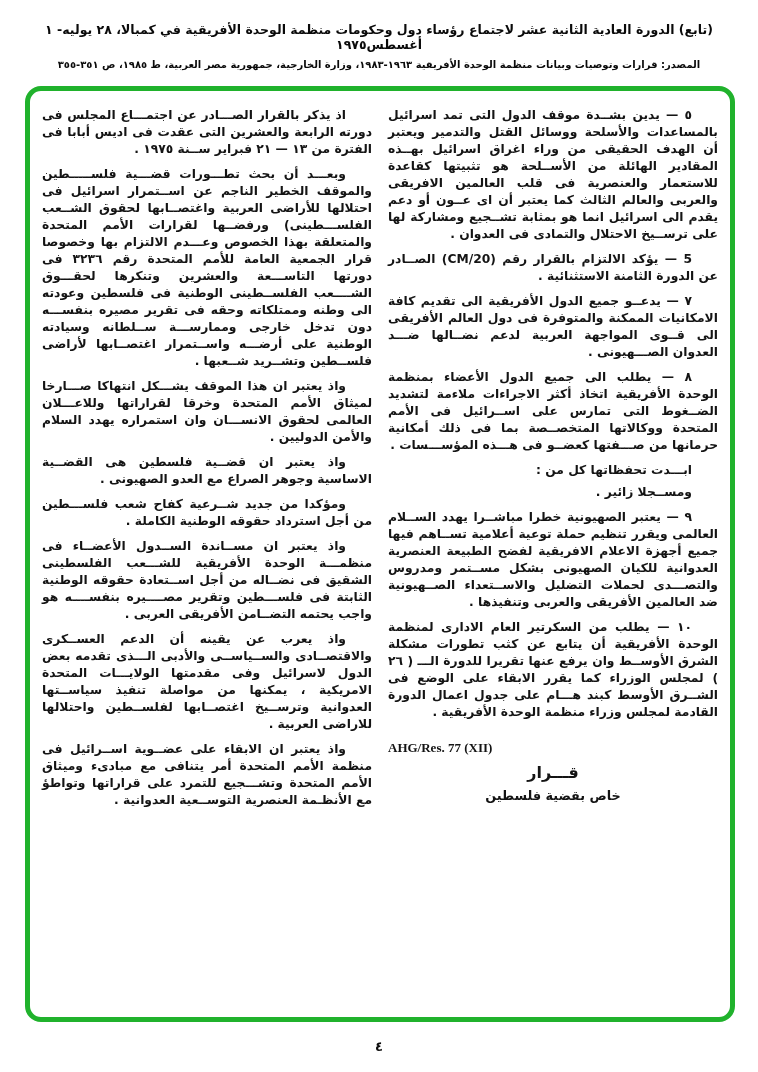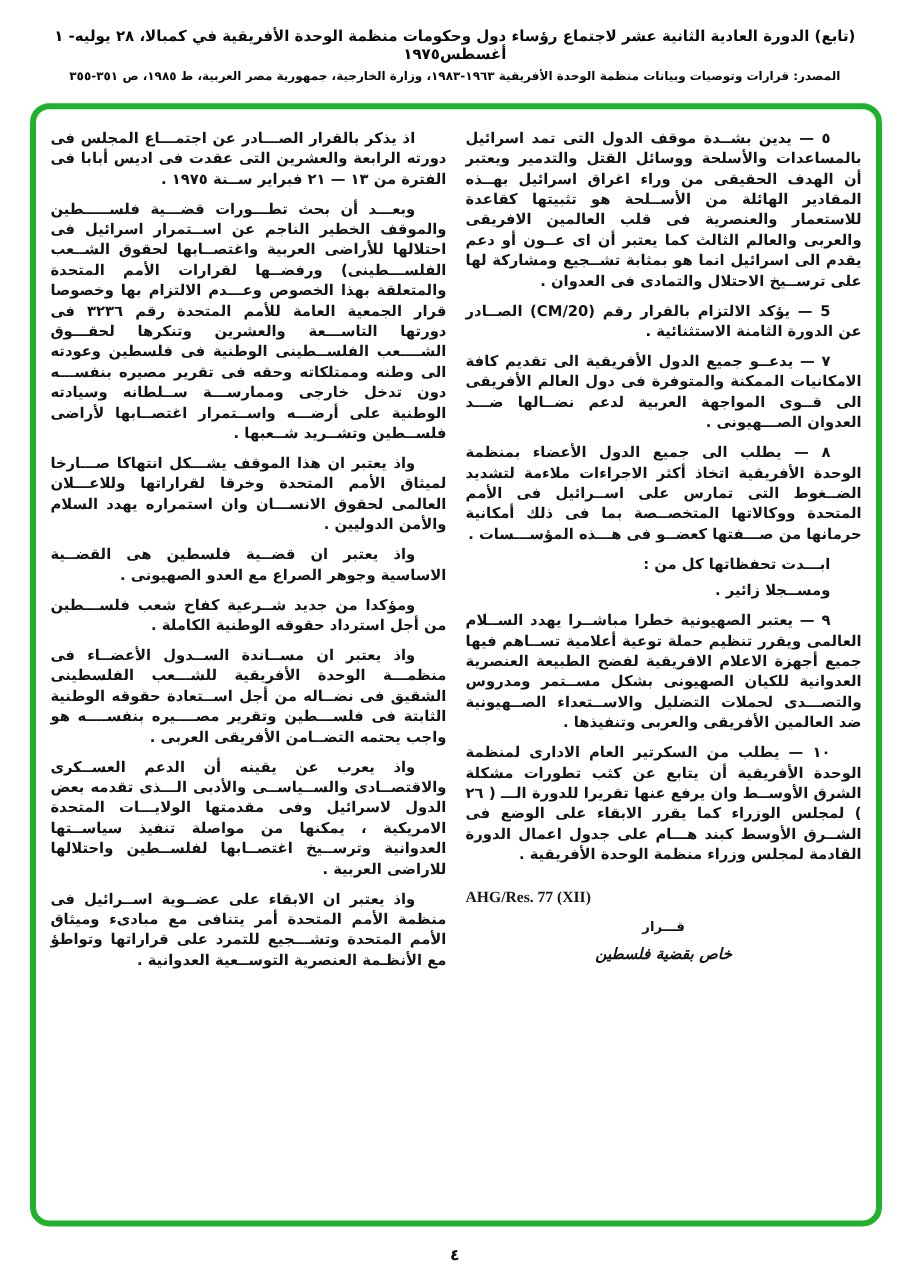--- a/index.html
+++ b/index.html
@@ -71,29 +71,28 @@
     text-align: left;
     text-indent: 0 !important;
     font-size: 13px;
     margin: 18px 0 8px 0 !important;
     font-family: Liberation Serif, serif;
     font-weight: bold;
   }
   .res-title {
     text-align: center;
     text-indent: 0 !important;
-    font-size: 11px;
+    font-size: 16px;
     margin: 8px 0 6px 0 !important;
   }
   .res-subtitle {
     text-align: center;
     text-indent: 0 !important;
     font-size: 12.8px;
     margin: 0 0 12px 0 !important;
-    font-style: italic;
   }
   .page-number {
     position: absolute;
     bottom: 18px;
     left: 0;
     right: 0;
     text-align: center;
     font-size: 13px;
     font-weight: bold;
     color: #0a0a0a;

